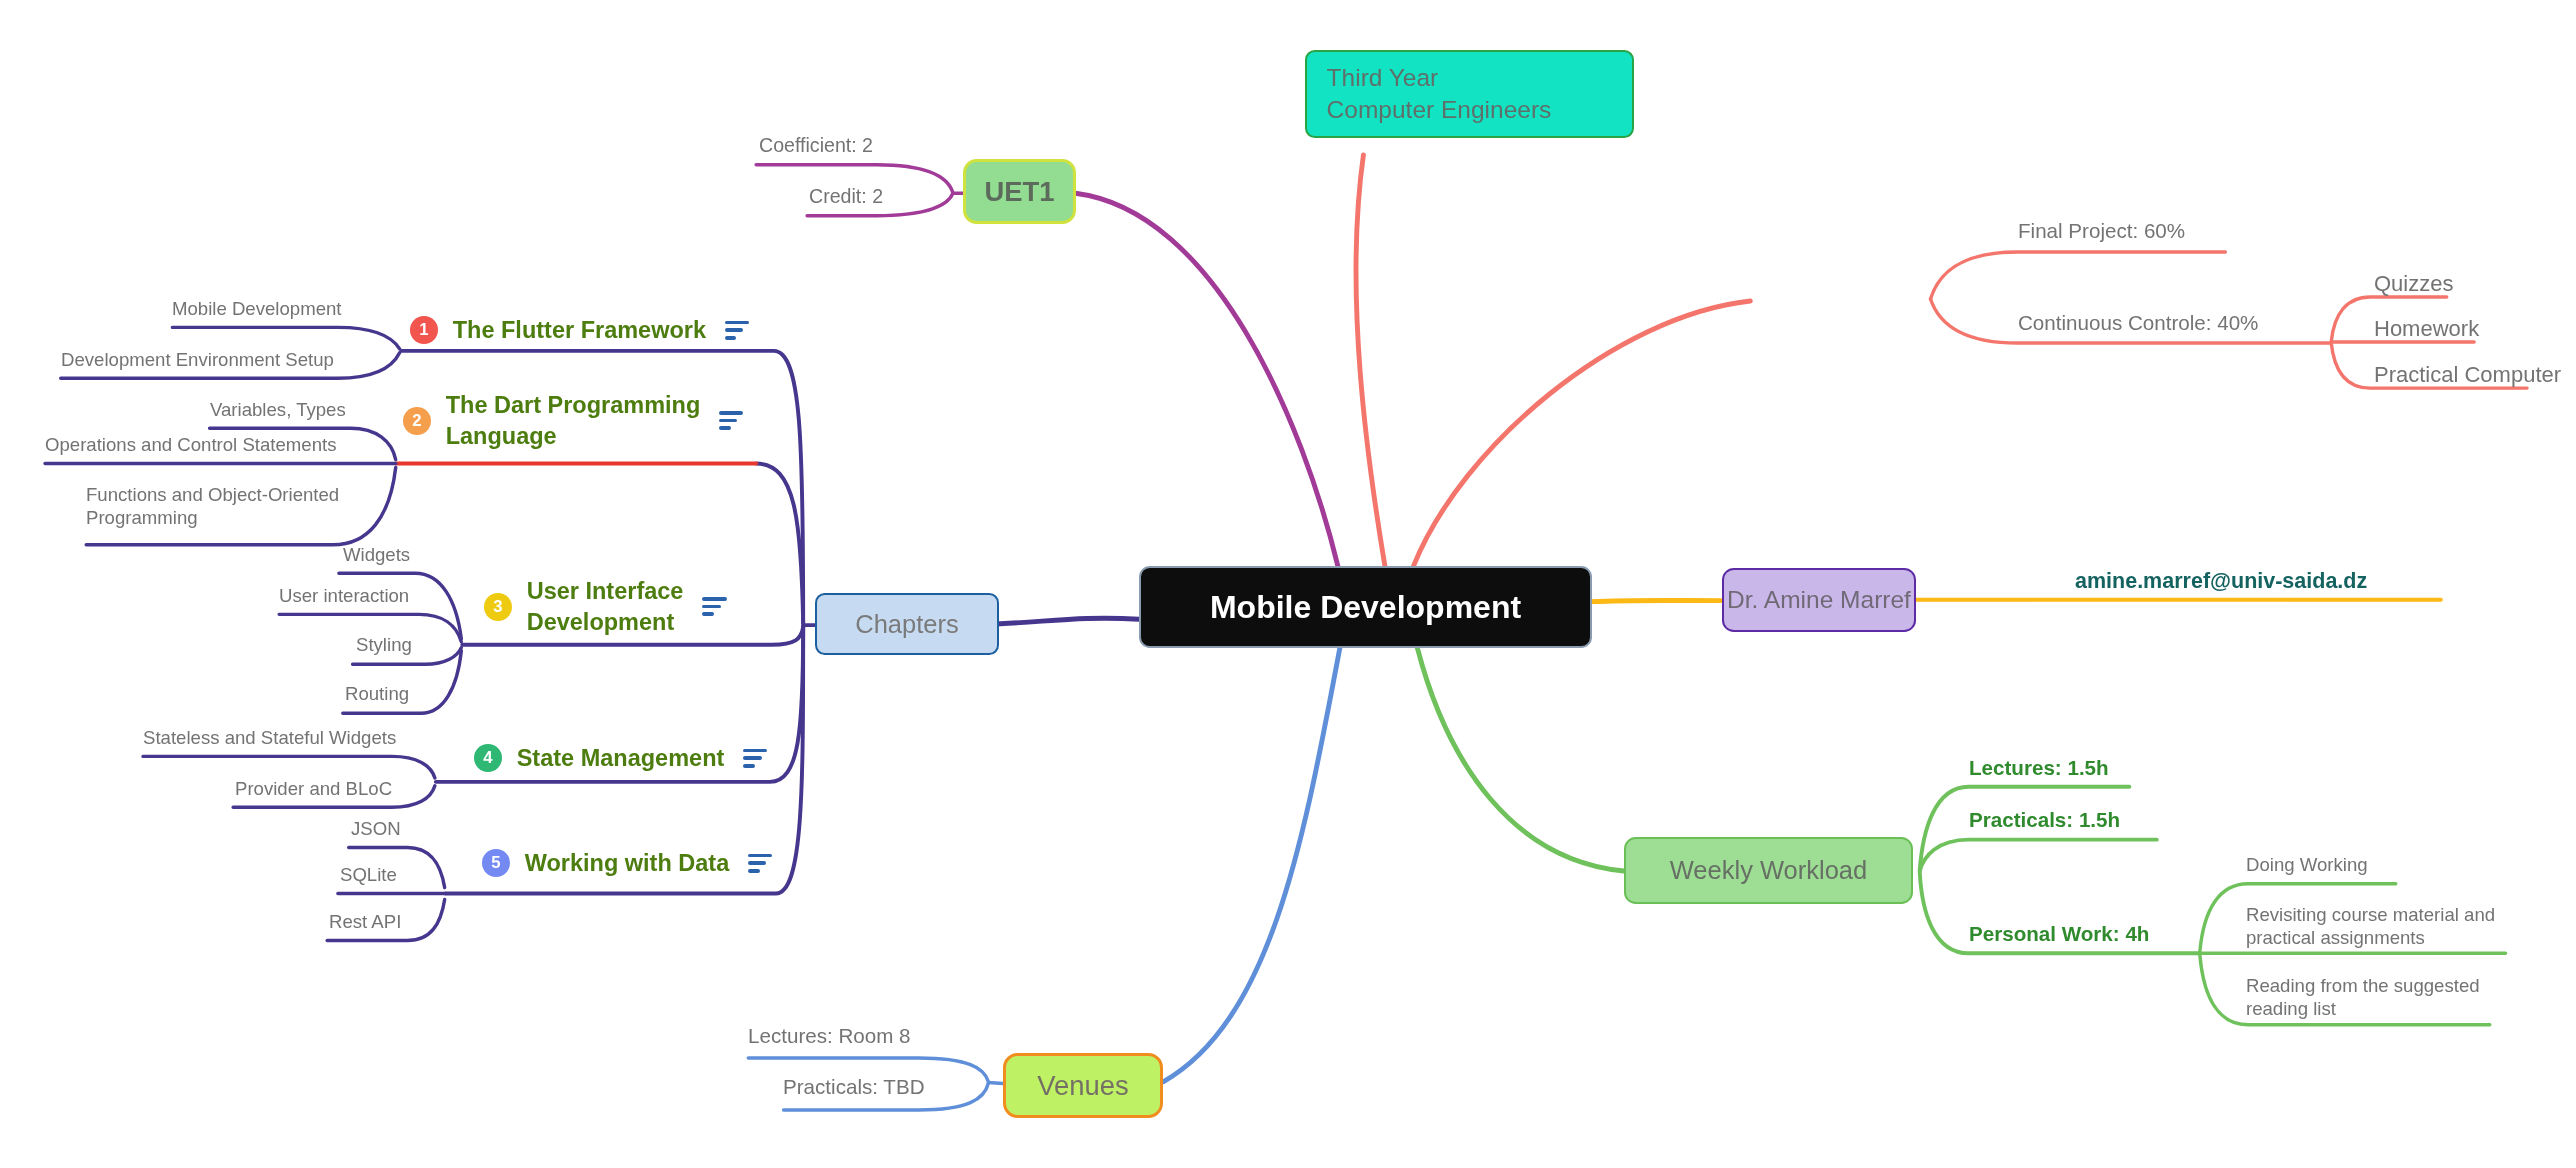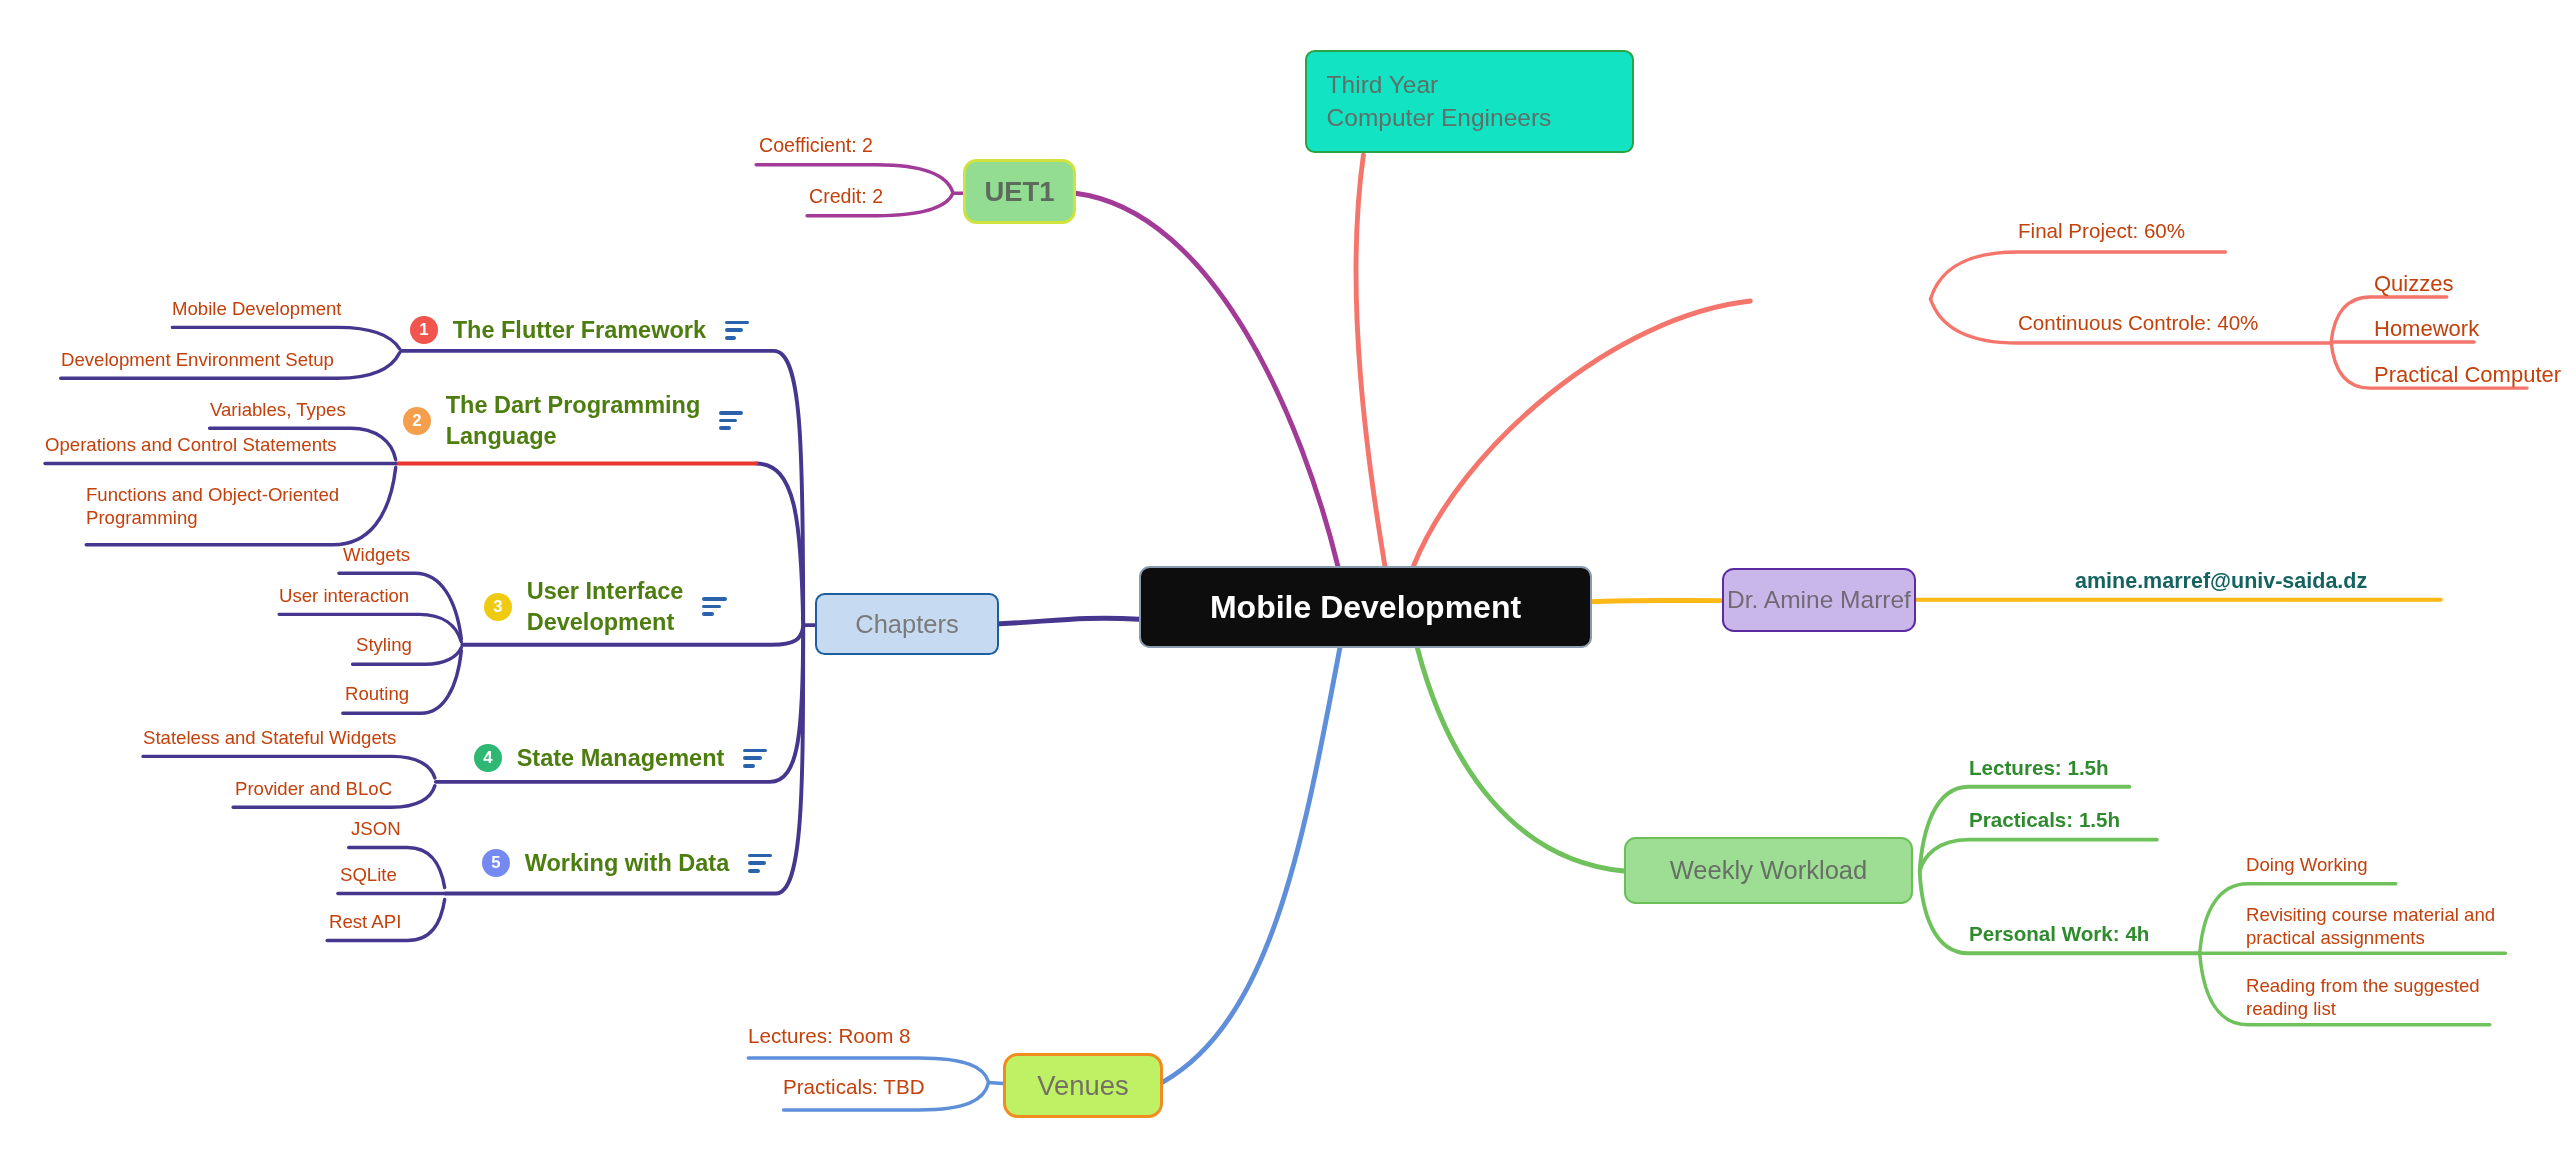--- a/index.html
+++ b/index.html
@@ -42,21 +42,21 @@
   .node.venues{
     background:#bef264;border:3.9px solid #f18d1e;font-size:27.4px;color:#757065;
     justify-content:center;border-radius:14.7px;
   }
   .node.chapters{
     background:#c6dbf2;border:2.9px solid #1d5f9e;font-size:25.5px;color:#7a7a7a;
     justify-content:center;border-radius:9.8px;
   }
 
   .leaf{
-    position:absolute;font-size:19.6px;color:#c2410c;white-space:nowrap;z-index:3;
+    position:absolute;font-size:19.6px;color:#737373;white-space:nowrap;z-index:3;
     line-height:1.25;
   }
   .leaf.small{font-size:22px;}
   .leaf.mid{font-size:18.6px;}
   .leaf.green{color:#2f8b2e;font-weight:bold;font-size:20.6px;}
   .leaf.email{color:#156360;font-weight:bold;font-size:21.5px;}
   .pre{white-space:pre-line;}
 
   .chapter-row{
     position:absolute;display:flex;align-items:center;gap:14.7px;z-index:3;
@@ -154,21 +154,21 @@
       <path d="M146,772 L400,772 C426,772 440,781 444,794"></path>
       <path d="M238,824 L400,824 C426,824 440,815 444,802"></path>
       <path d="M356,865 L416,865 C440,865 450,882 454,906"></path>
       <path d="M345,912 L455,912"></path>
       <path d="M334,960 L416,960 C440,960 450,943 454,918"></path>
     </g>
   </svg>
 
   <div class="node center" style="left:1139px;top:566px;width:453px;height:82px;">Mobile Development</div>
 
-  <div class="node third-year pre" style="left:1305px;top:50px;width:329px;height:103px;">Third Year
+  <div class="node third-year pre" style="left:1305px;top:50px;width:329px;height:88px;">Third Year
 Computer Engineers</div>
 
   <div class="node uet1" style="left:963px;top:159px;width:113px;height:65px;">UET1</div>
 
 
   <div class="node dr-amine" style="left:1722px;top:568px;width:194px;height:64px;">Dr. Amine Marref</div>
 
   <div class="node weekly" style="left:1624px;top:837px;width:289px;height:67px;">Weekly Workload</div>
 
   <div class="node venues" style="left:1003px;top:1053px;width:160px;height:65px;">Venues</div>

